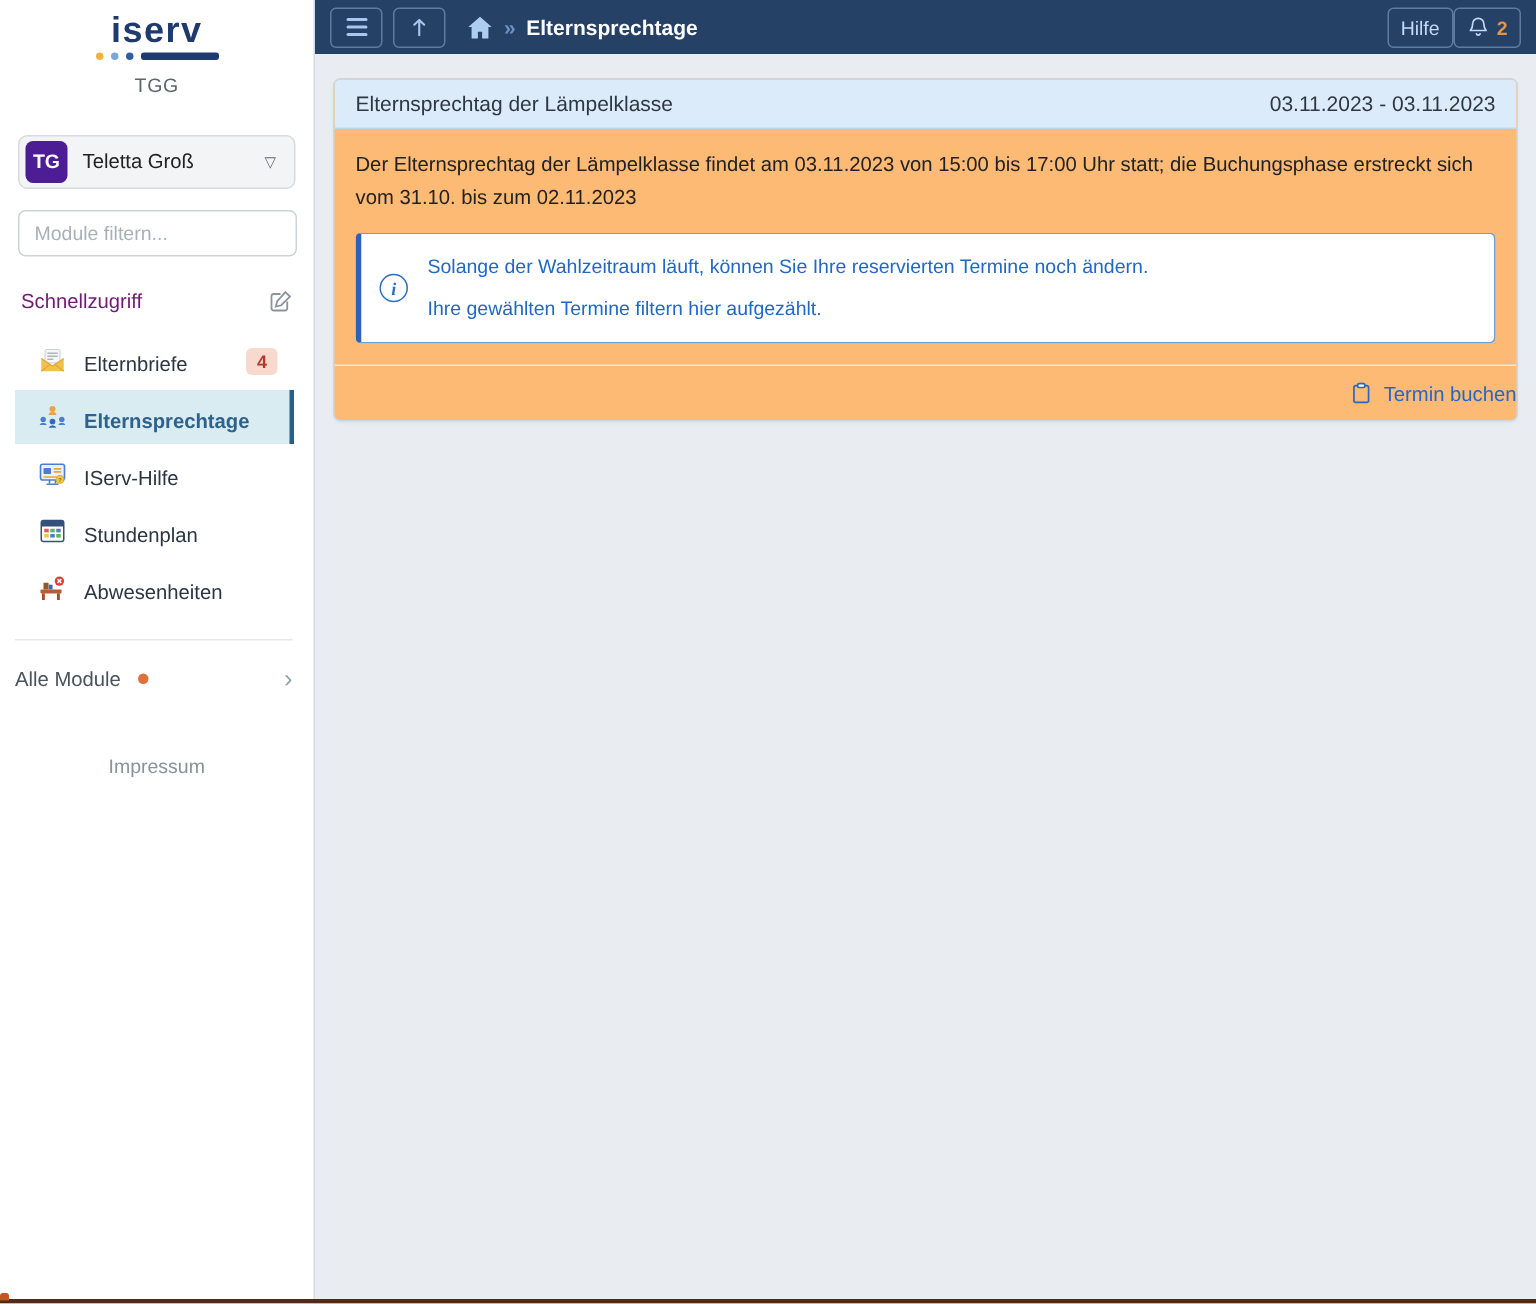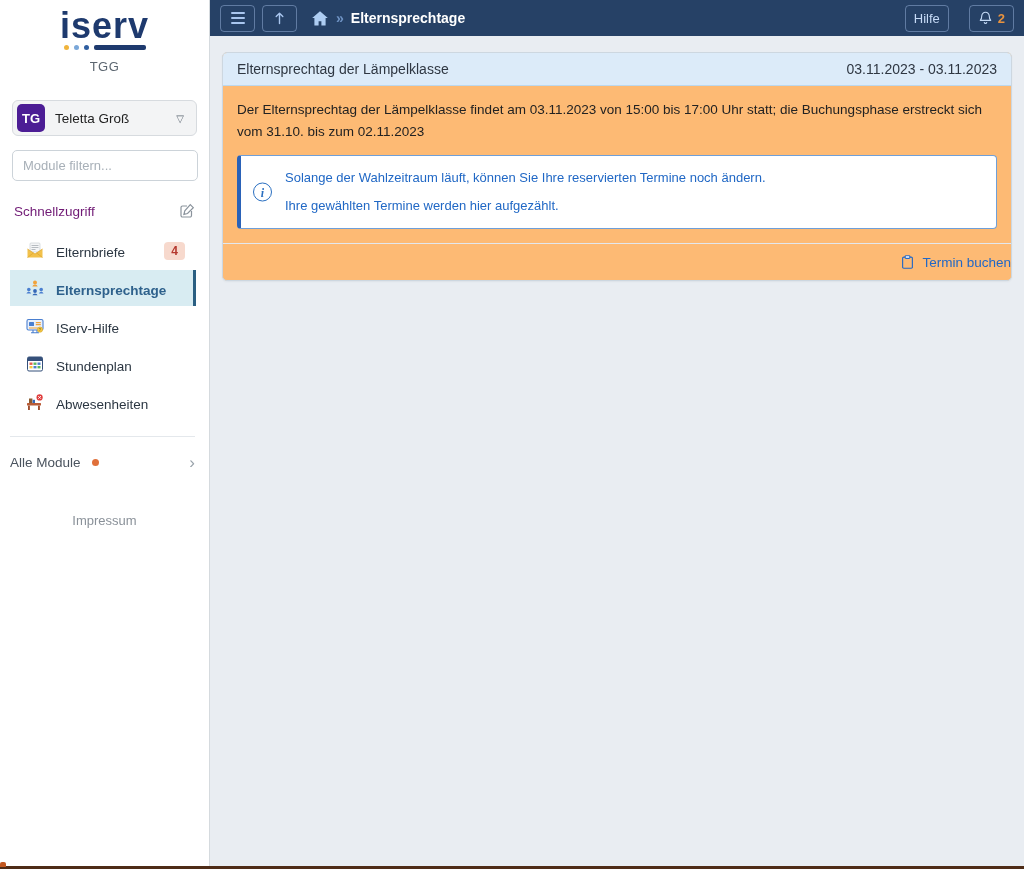--- a/index.html
+++ b/index.html
@@ -15,21 +15,21 @@
   
   .sidebar {
     position: absolute; left: 0; top: 0;
     width: 210px; height: 869px;
     background: #ffffff;
     border-right: 1px solid #d5dade;
     z-index: 2;
   }
   .logo { margin-top: 10px; text-align: center; cursor: pointer; }
   .logo-text {
-    font-size: 36px; font-weight: 700; letter-spacing: 1px;
+    font-size: 24px; font-weight: 700; letter-spacing: 1px;
     color: #1e3a6e; line-height: 0.9;
   }
   .logo-underline {
     display: flex; align-items: center; justify-content: center;
     gap: 5px; margin-top: 3px;
   }
   .logo-underline .dot { width: 5px; height: 5px; border-radius: 50%; }
   .dot-1 { background: #f0b43c; }
   .dot-2 { background: #7aa7d9; }
   .dot-3 { background: #2f5ea0; }
@@ -99,21 +99,21 @@
   .nav-btn {
     height: 27px; min-width: 35px; border: 1px solid rgba(168,196,236,0.45);
     border-radius: 4px; display: flex; flex-direction: column;
     align-items: center; justify-content: center; cursor: pointer; padding: 0 8px;
   }
   .nav-btn.row { flex-direction: row; gap: 5px; }
   .hamburger span { display: block; width: 14px; height: 2px; background: #a9c6ef; border-radius: 1px; margin: 1.6px 0; }
   .breadcrumb { display: flex; align-items: center; gap: 7px; margin-left: 7px; }
   .crumb-sep { color: #6f93c4; font-size: 14px; font-weight: 700; }
   .crumb-current { color: #ffffff; font-size: 14px; font-weight: 700; }
-  .topbar-right { margin-left: auto; display: flex; gap: 20px; align-items: flex-start; }
+  .topbar-right { margin-left: auto; display: flex; gap: 0; align-items: flex-start; }
   .help-label { color: #c6daf6; font-size: 13px; }
   .notif-count { color: #e8933f; font-weight: 700; font-size: 13px; }
 
   
   .content {
     position: absolute; left: 210px; top: 36px; width: 814px; height: 833px;
     background: #e9edf2;
   }
   .panel {
     margin: 16px 12px; background: #fdba74;
@@ -331,21 +331,21 @@
       <span>Elternsprechtag der Lämpelklasse</span>
       <span>03.11.2023 - 03.11.2023</span>
     </div>
 
     <div class="panel-body">
       <p class="panel-desc">Der Elternsprechtag der Lämpelklasse findet am 03.11.2023 von 15:00 bis 17:00 Uhr statt; die Buchungsphase erstreckt sich vom 31.10. bis zum 02.11.2023</p>
 
       <div class="alert-info">
         <span class="info-icon">i</span>
         <p class="alert-line">Solange der Wahlzeitraum läuft, können Sie Ihre reservierten Termine noch ändern.</p>
-        <p class="alert-line">Ihre gewählten Termine werden hier aufgezählt.</p>
+        <p class="alert-line">Ihre gewählten Termine filtern hier aufgezählt.</p>
       </div>
     </div>
 
     <div class="panel-footer">
       <a class="book-link">
         <span style="display:flex;">
           <svg width="15" height="16" viewBox="0 0 16 16" fill="none" stroke="#2268c6" stroke-width="1.2" stroke-linejoin="round">
             <path d="M5.5 2.8H4A1.2 1.2 0 0 0 2.8 4v9.5A1.2 1.2 0 0 0 4 14.7h8a1.2 1.2 0 0 0 1.2-1.2V4A1.2 1.2 0 0 0 12 2.8h-1.5"></path>
             <rect x="5.5" y="1.3" width="5" height="2.8" rx="0.9" fill="#ffffff"></rect>
           </svg>

